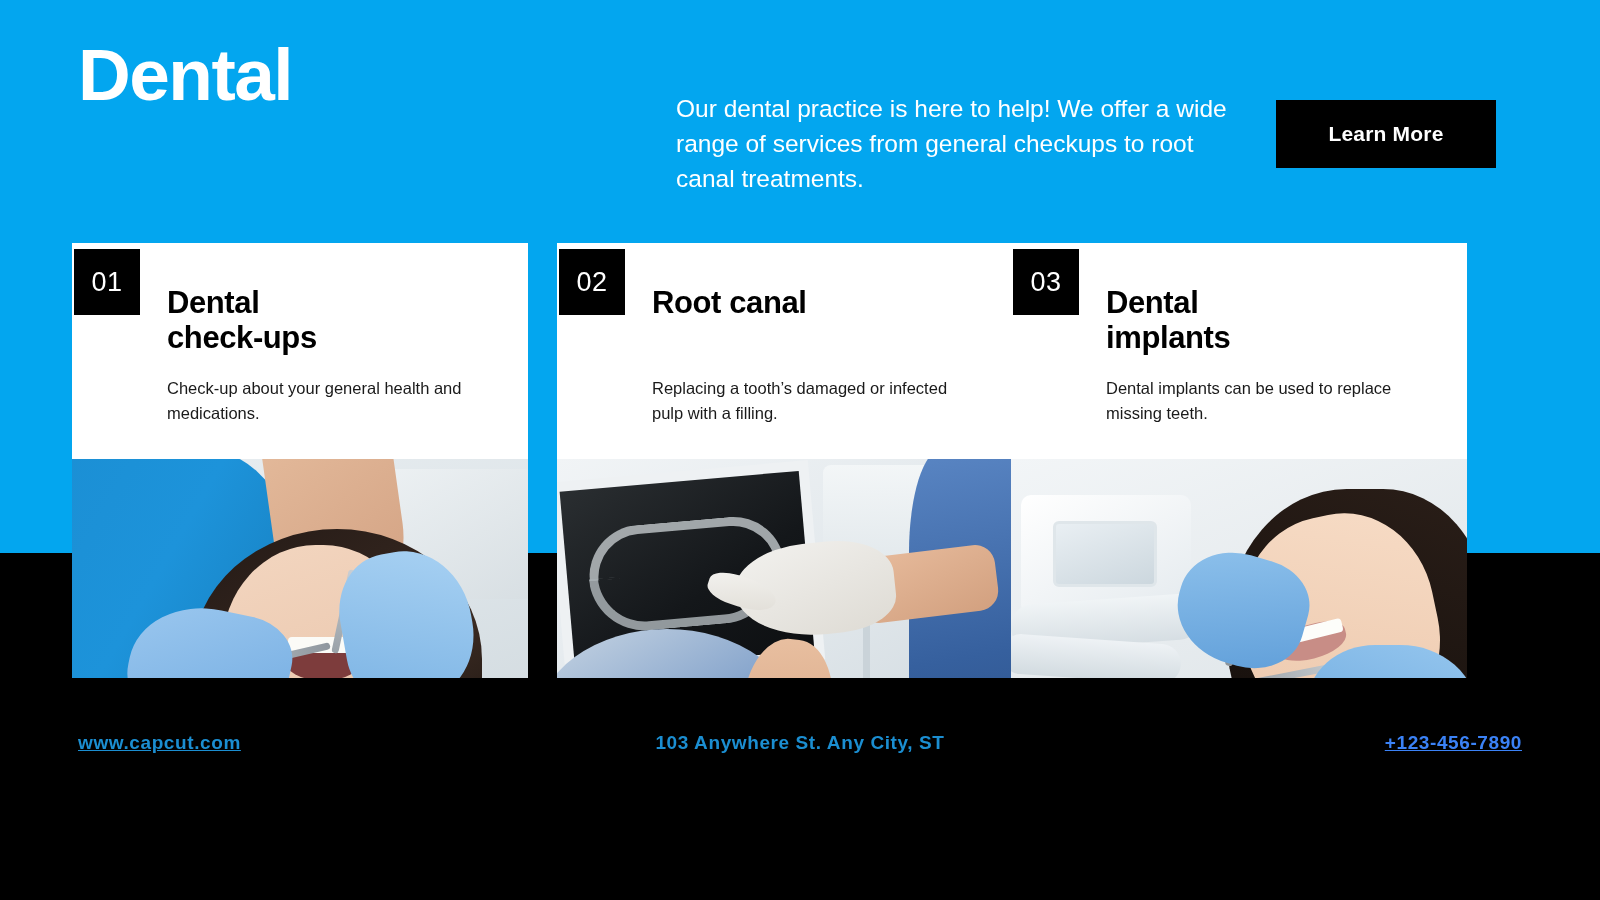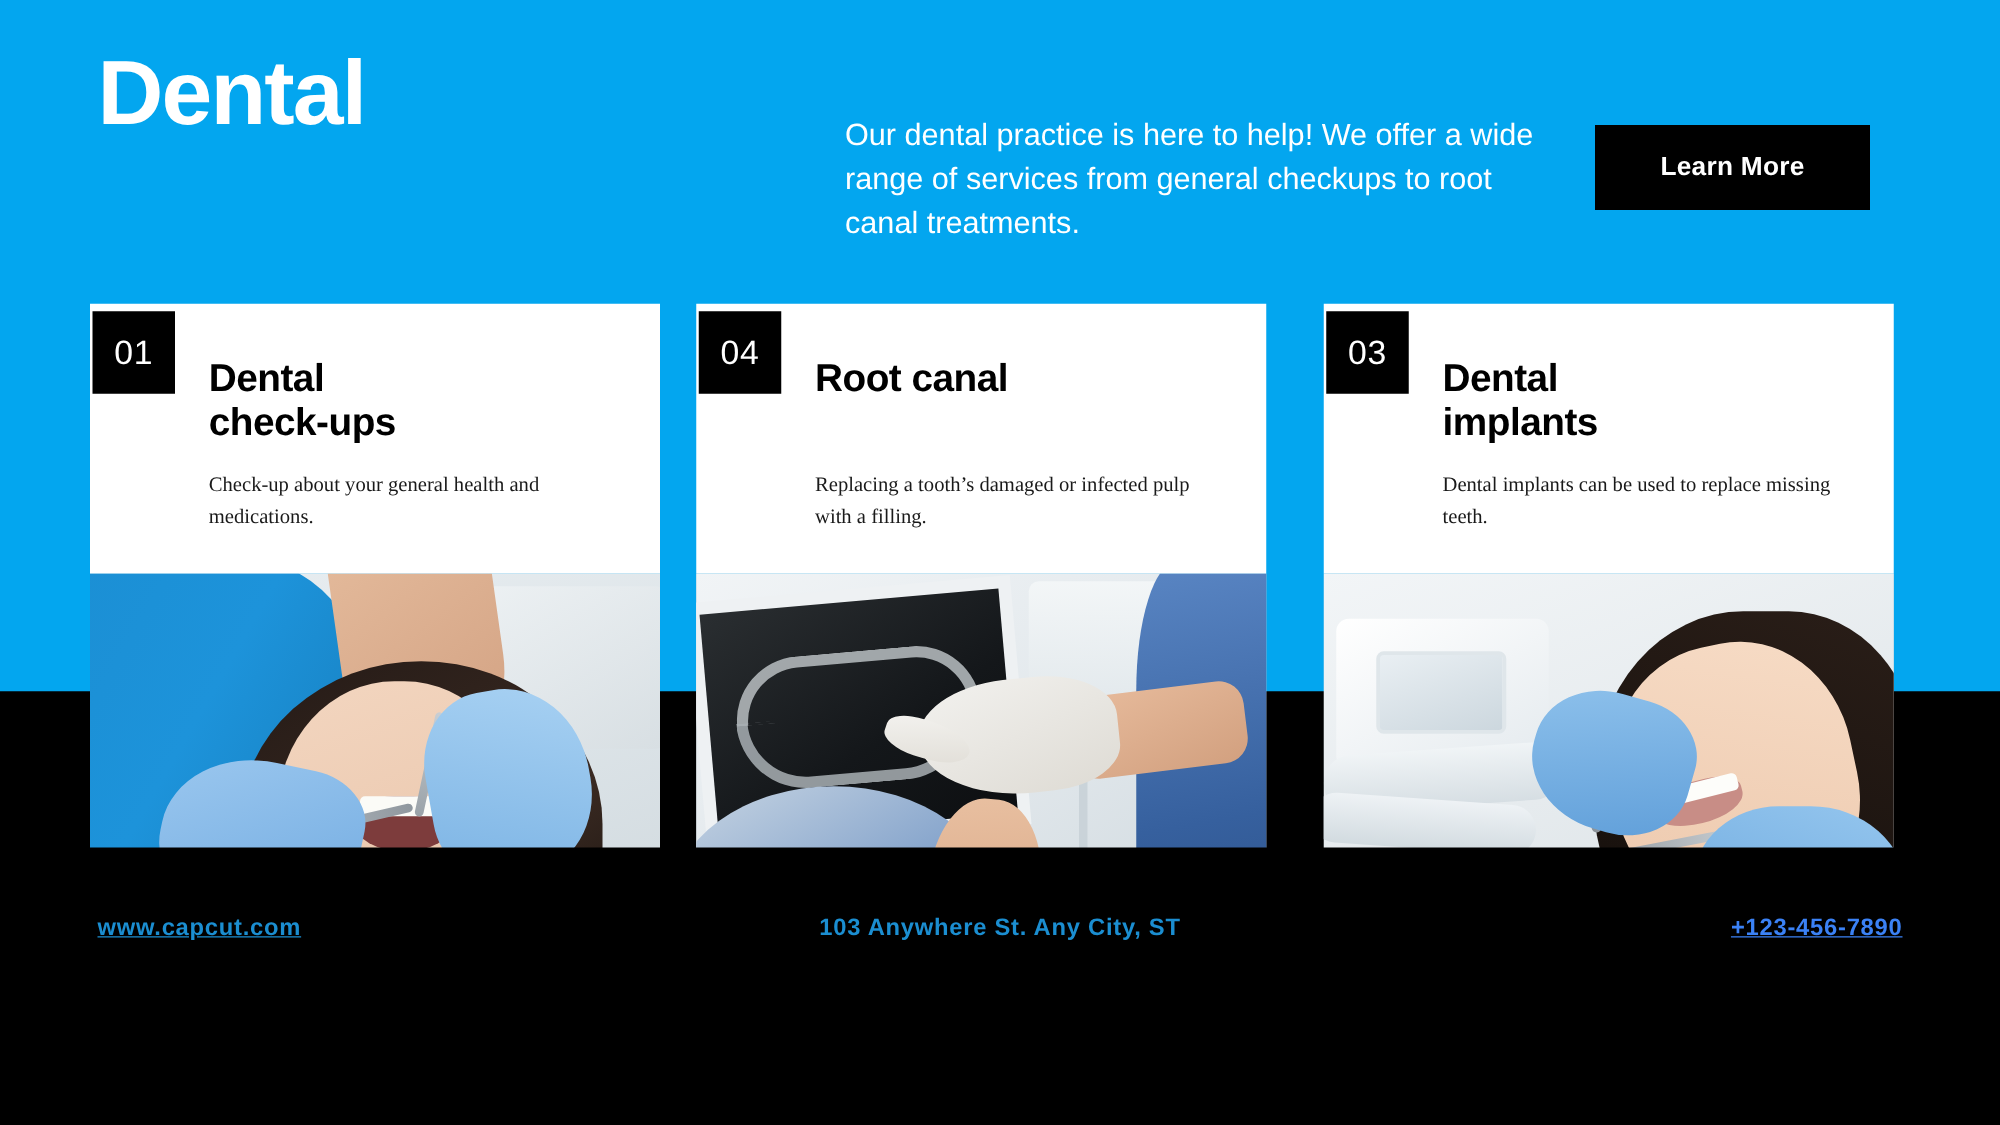--- a/index.html
+++ b/index.html
@@ -58,21 +58,21 @@
 
   
   .cards { position:absolute; left:0; top:0; width:1600px; height:900px;border-radius:21px; }
   .card {
     position:absolute;
     width:456px; height:536px;
     top:243px;
   }
   .card-1 { left:72px; }
   .card-2 { left:557px; }
-  .card-3 { left:1059px; }
+  .card-3 { left:1011px; }
 
   .card-text {
     position:relative;
     width:100%; height:216px;
     background:#ffffff;
   }
   .badge {
     position:absolute; left:2px; top:6px;
     width:66px; height:66px;
     background:#000000;
@@ -92,21 +92,20 @@
     letter-spacing:-0.4px;
   }
   .card-heading .line { display:block; }
   .card-desc {
     position:absolute; left:95px; top:133px;
     width:330px;
     color:#1a1a1a;
     font-size:16.5px;
     line-height:1.5;
     font-weight:400;
-    font-family:Liberation Serif, serif;
   }
 
   
   .card-photo {
     position:relative;
     width:100%; height:320px;
     overflow:hidden;
     background:#cfd9de;
   }
   .ph { position:absolute; }
@@ -390,21 +389,21 @@
         <div class="ph p1-bib"></div>
         <div class="ph p1-tool1"></div>
         <div class="ph p1-tool2"></div>
         <div class="ph p1-glove-l"></div>
         <div class="ph p1-glove-r"></div>
       </div>
     </div>
 
     <div class="card card-2">
       <div class="card-text">
-        <div class="badge">04</div>
+        <div class="badge">02</div>
         <div class="card-heading">
           <span class="line">Root canal</span>
         </div>
         <div class="card-desc">Replacing a tooth’s damaged or infected pulp with a filling.</div>
       </div>
       <div class="card-photo">
         <div class="ph p2-bg"></div>
         <div class="ph p2-tools"></div>
         <div class="ph p2-hose"></div>
         <div class="ph p2-scrub-r"></div>

